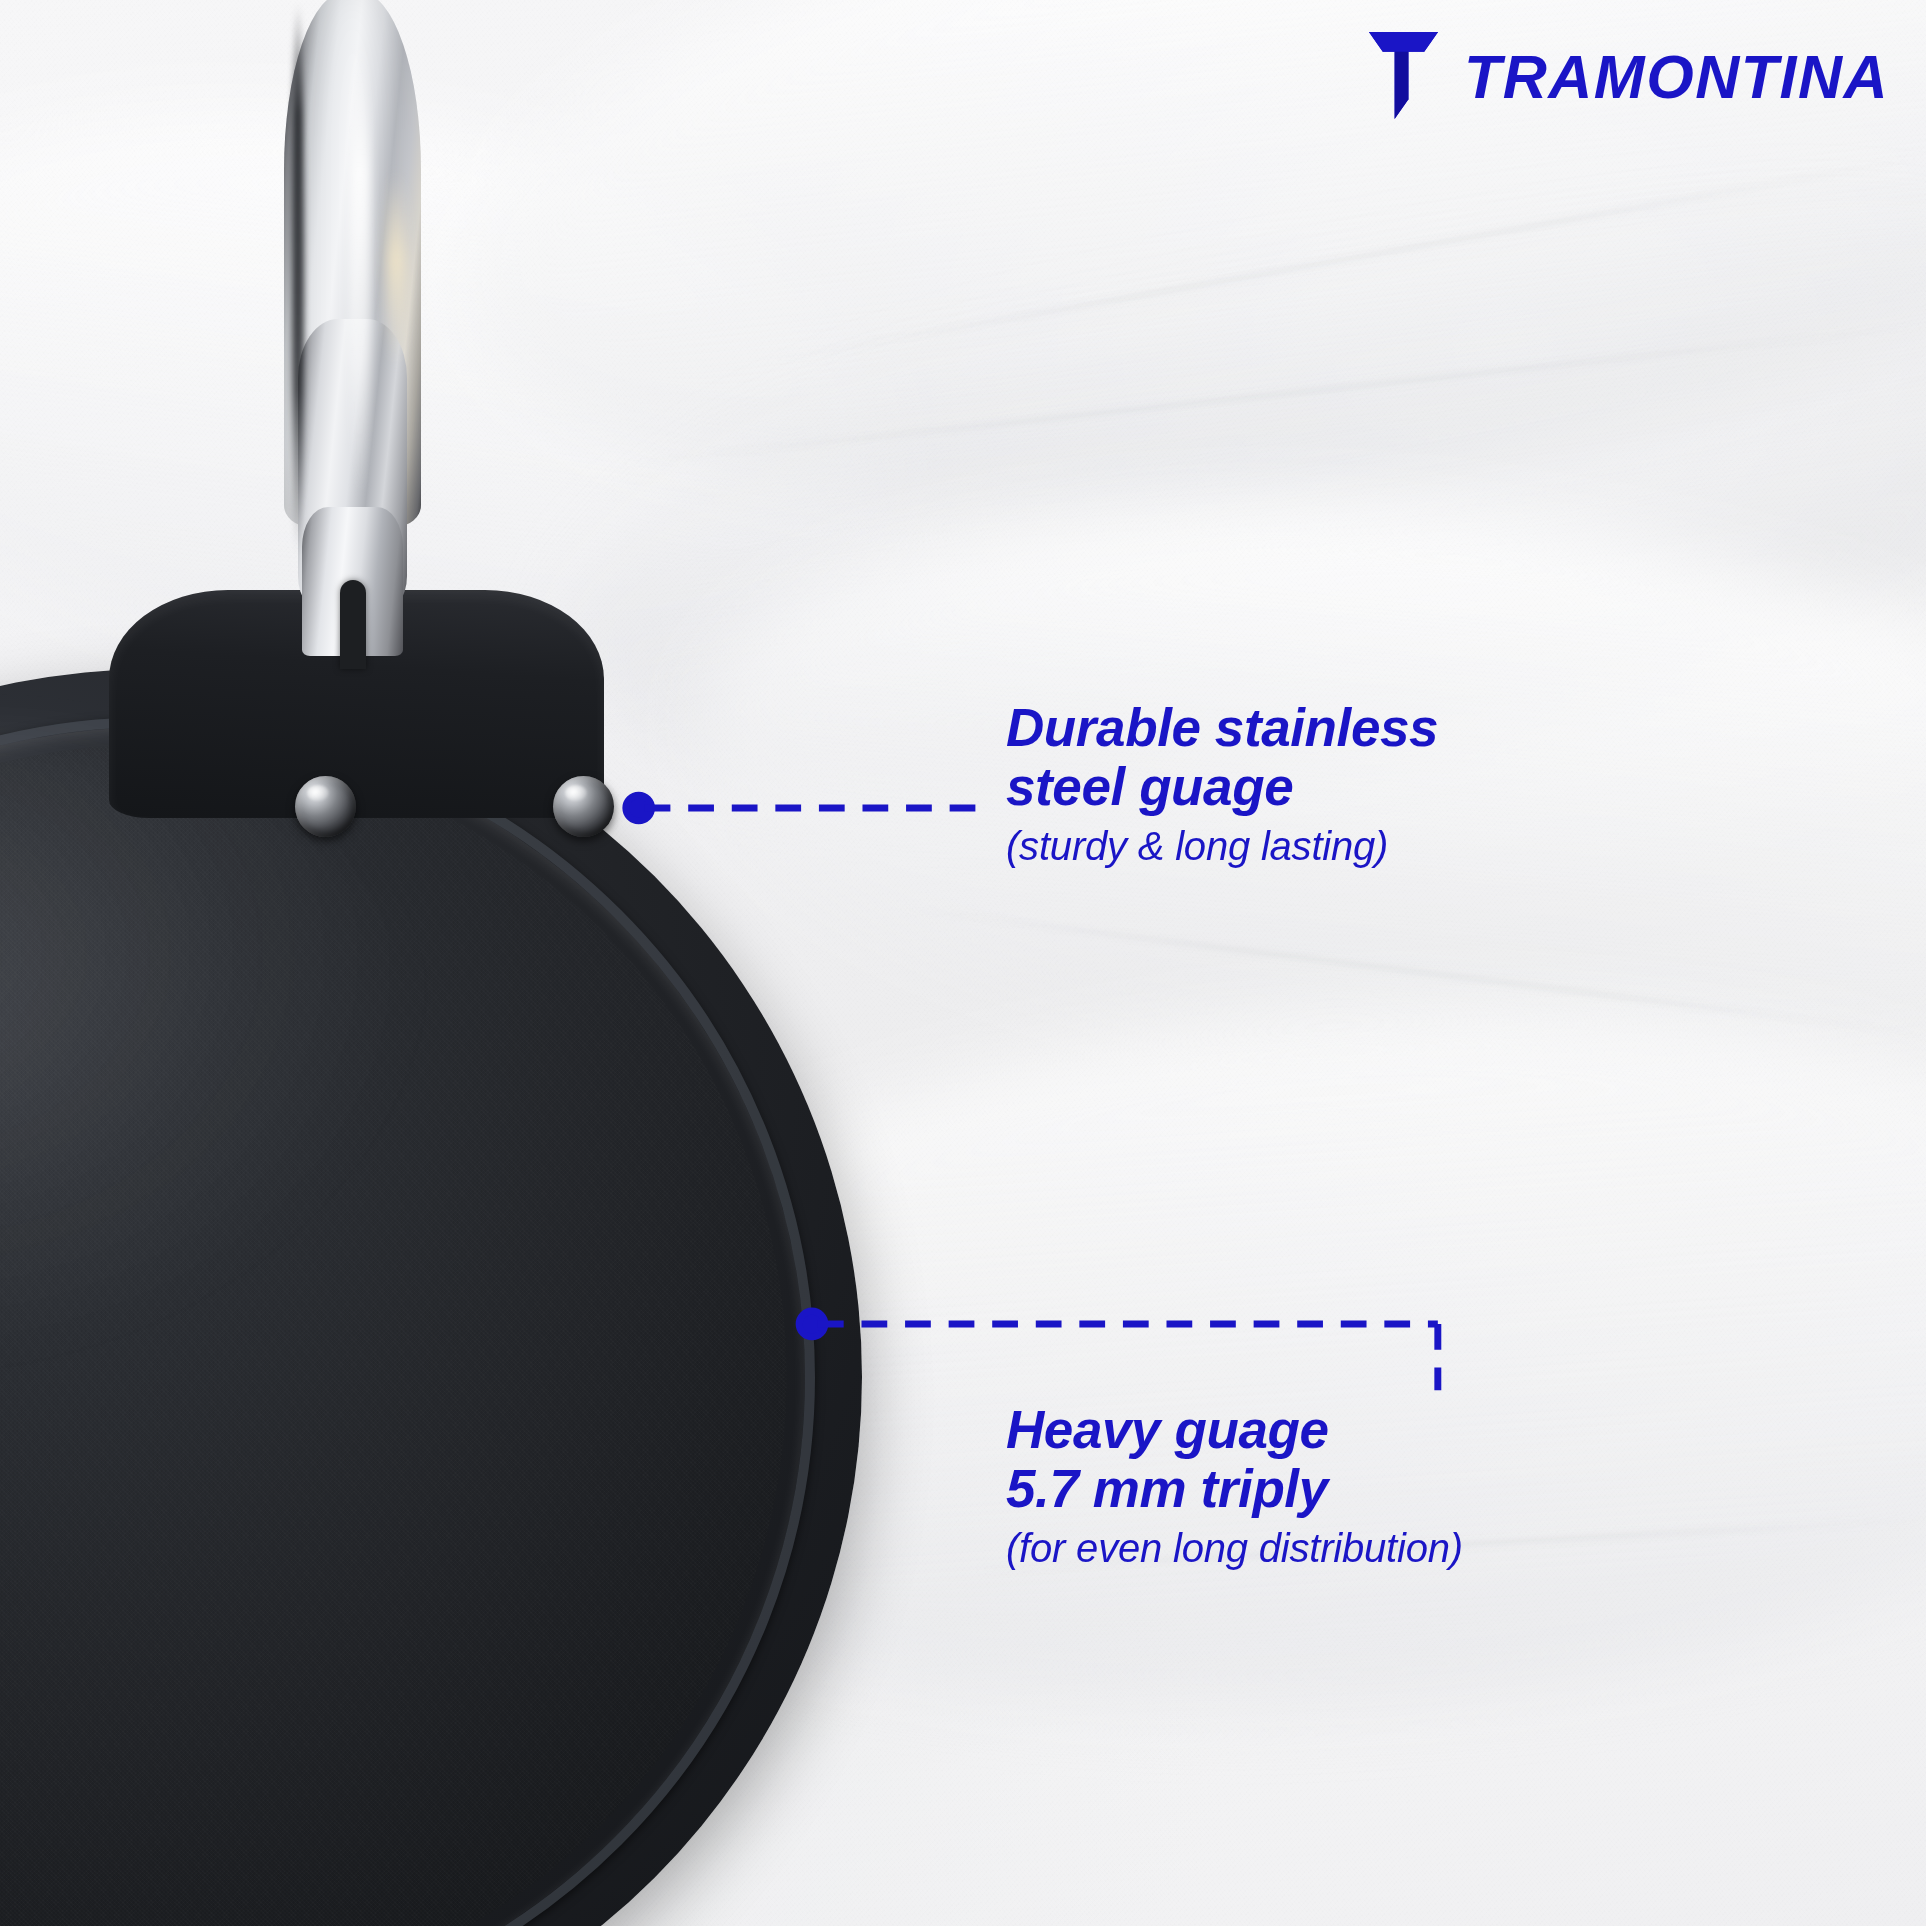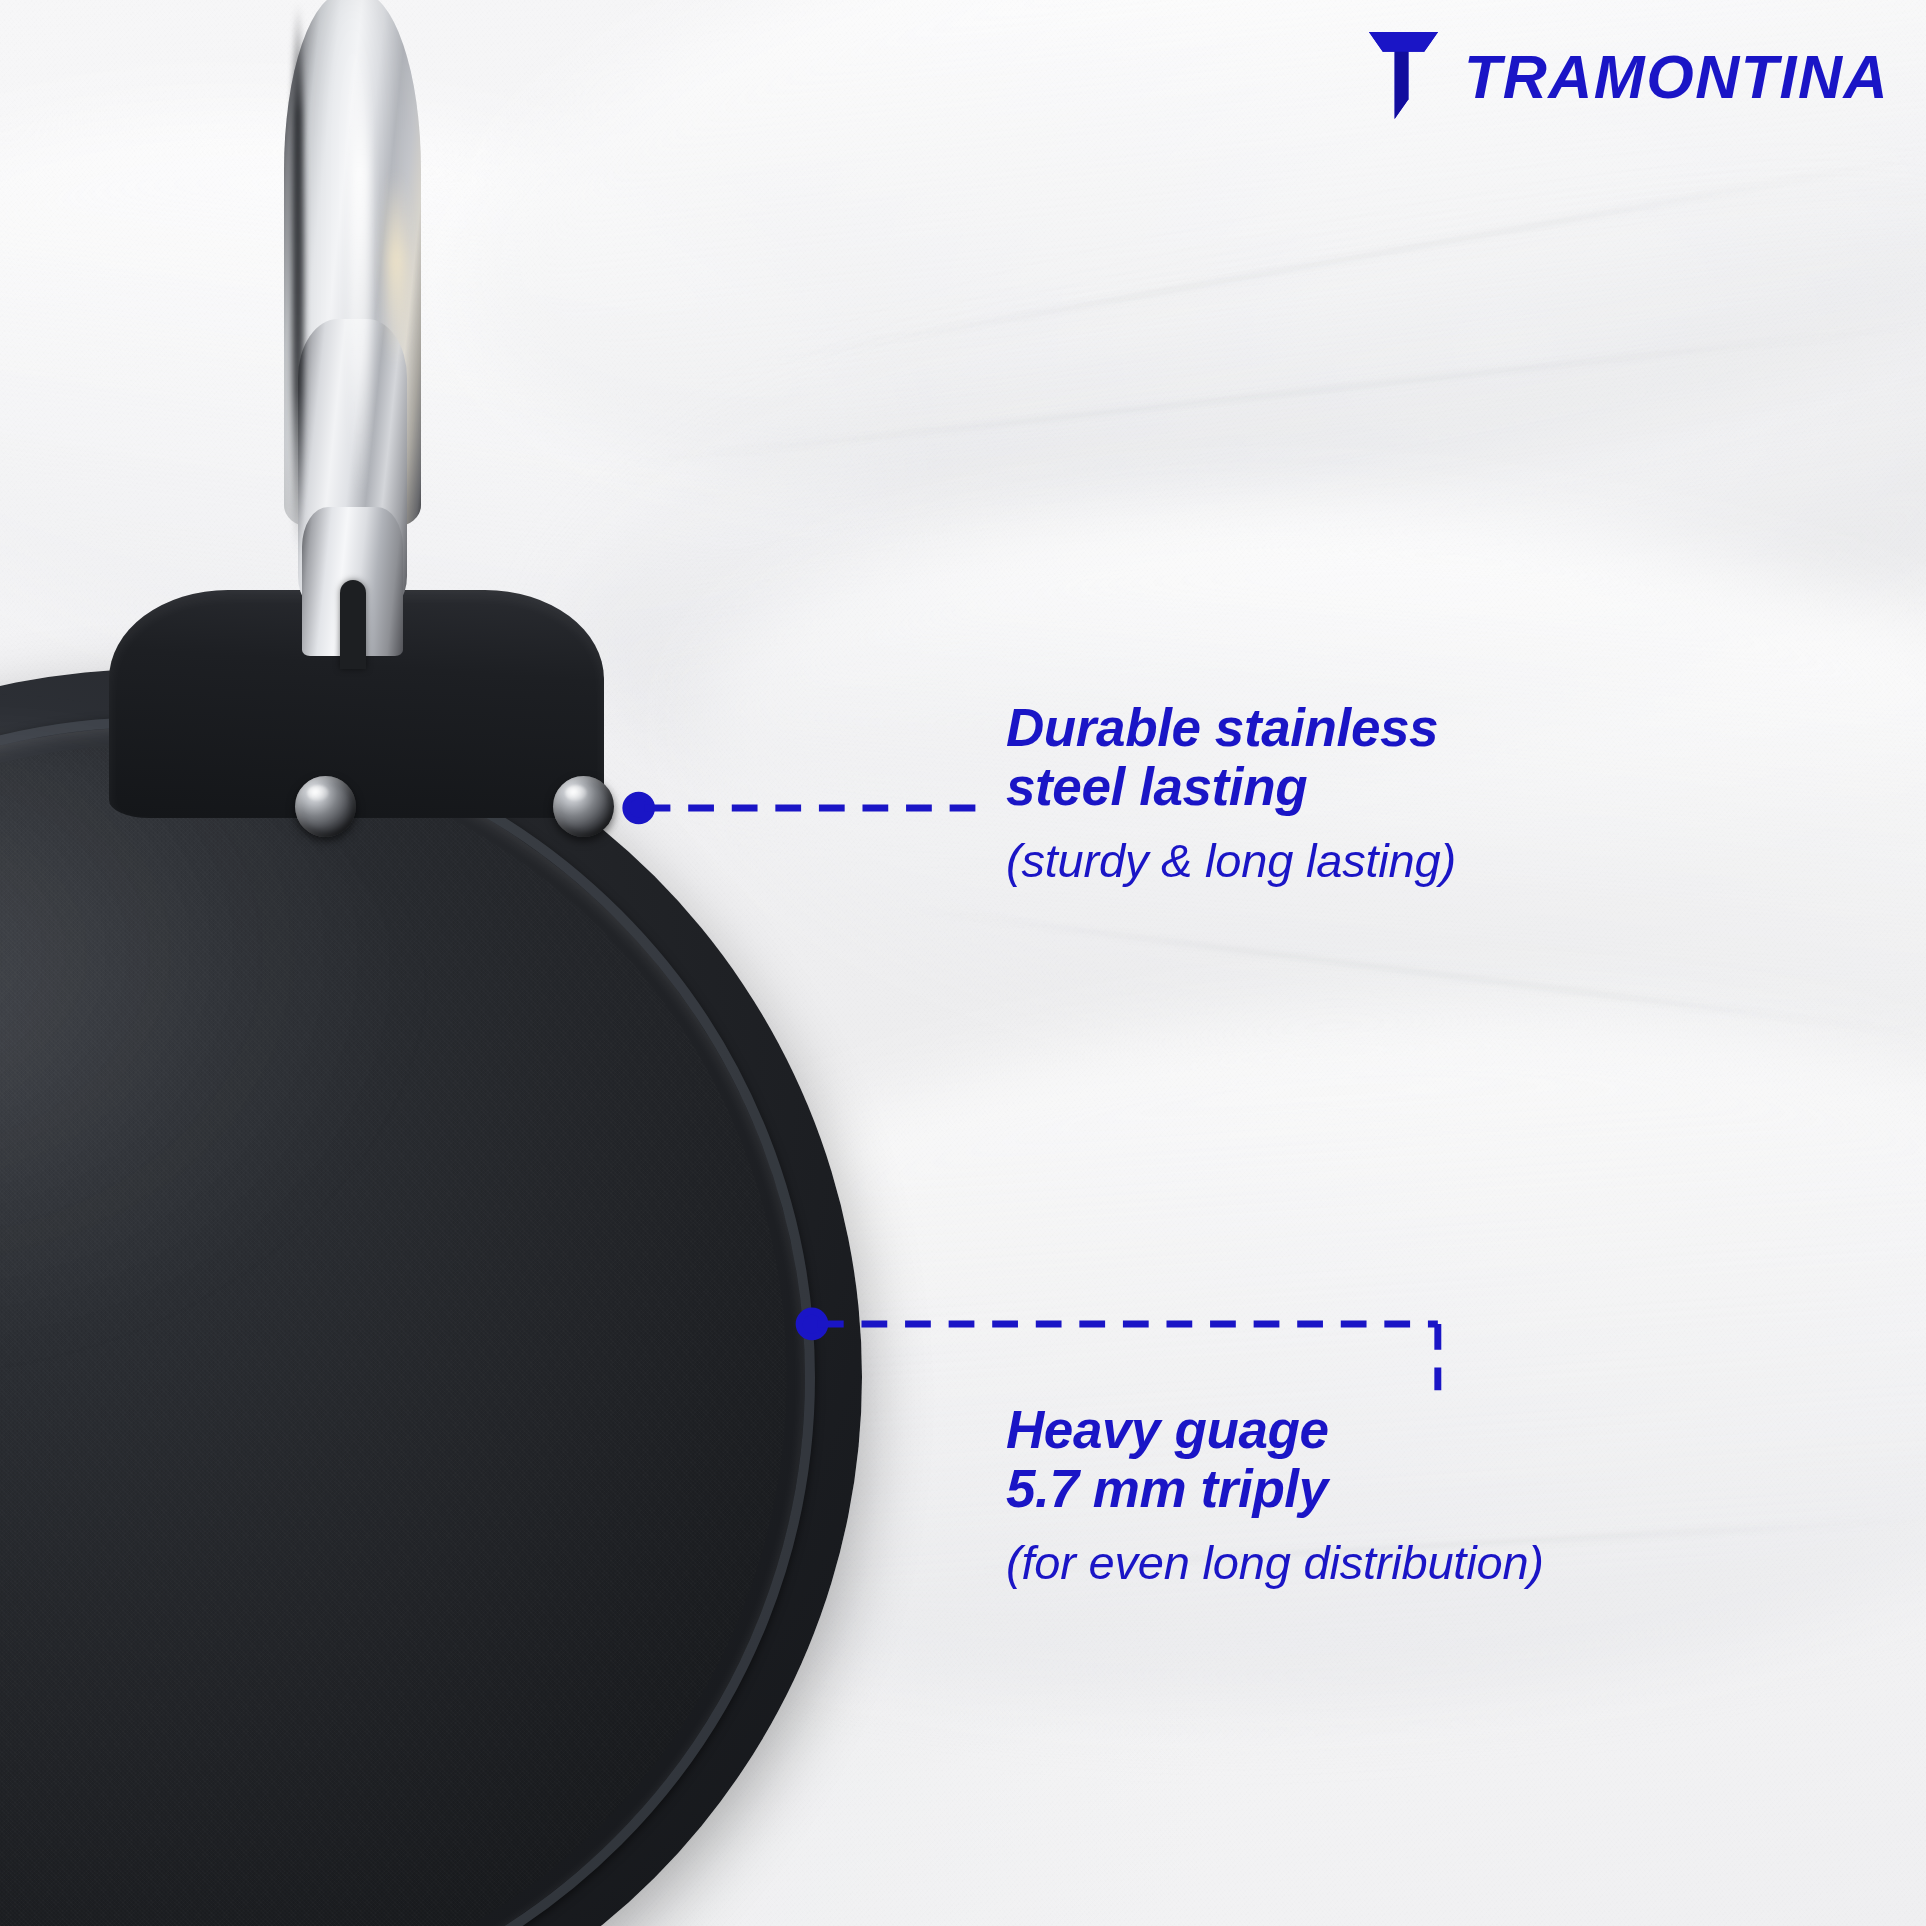--- a/index.html
+++ b/index.html
@@ -297,24 +297,24 @@
     font-family: "Liberation Sans", sans-serif;
     font-weight: 700;
     font-size: 53px;
     line-height: 1.12;
     letter-spacing: -0.4px;
     white-space: pre-line;
   }
   .callout .sub {
     font-family: "Liberation Sans", sans-serif;
     font-weight: 400;
-    font-size: 47px;
+    font-size: 40px;
     line-height: 1.18;
     letter-spacing: -0.2px;
-    margin-top: 16px;
+    margin-top: 6px;
     white-space: nowrap;
   }
 
   #callout-rivets { left: 1006px; top: 698px; }
   #callout-gauge  { left: 1006px; top: 1400px; }
 
   
   #leaders {
     position: absolute;
     left: 0; top: 0;
@@ -382,21 +382,21 @@
       <line x1="651" y1="816" x2="995" y2="816" stroke-dasharray="26 18"></line>
 
       <circle cx="820" cy="1337" r="13"></circle>
       <line x1="826" y1="1337" x2="1452" y2="1337" stroke-dasharray="26 18"></line>
       <line x1="1452" y1="1337" x2="1452" y2="1404" stroke-dasharray="26 18"></line>
     </g>
   </svg>
 
   <div class="callout" id="callout-rivets">
     <div class="title">Durable stainless
-steel lasting</div>
+steel guage</div>
     <div class="sub">(sturdy &amp; long lasting)</div>
   </div>
 
   <div class="callout" id="callout-gauge">
     <div class="title">Heavy guage
 5.7 mm triply</div>
     <div class="sub">(for even long distribution)</div>
   </div>
 
 </div>

